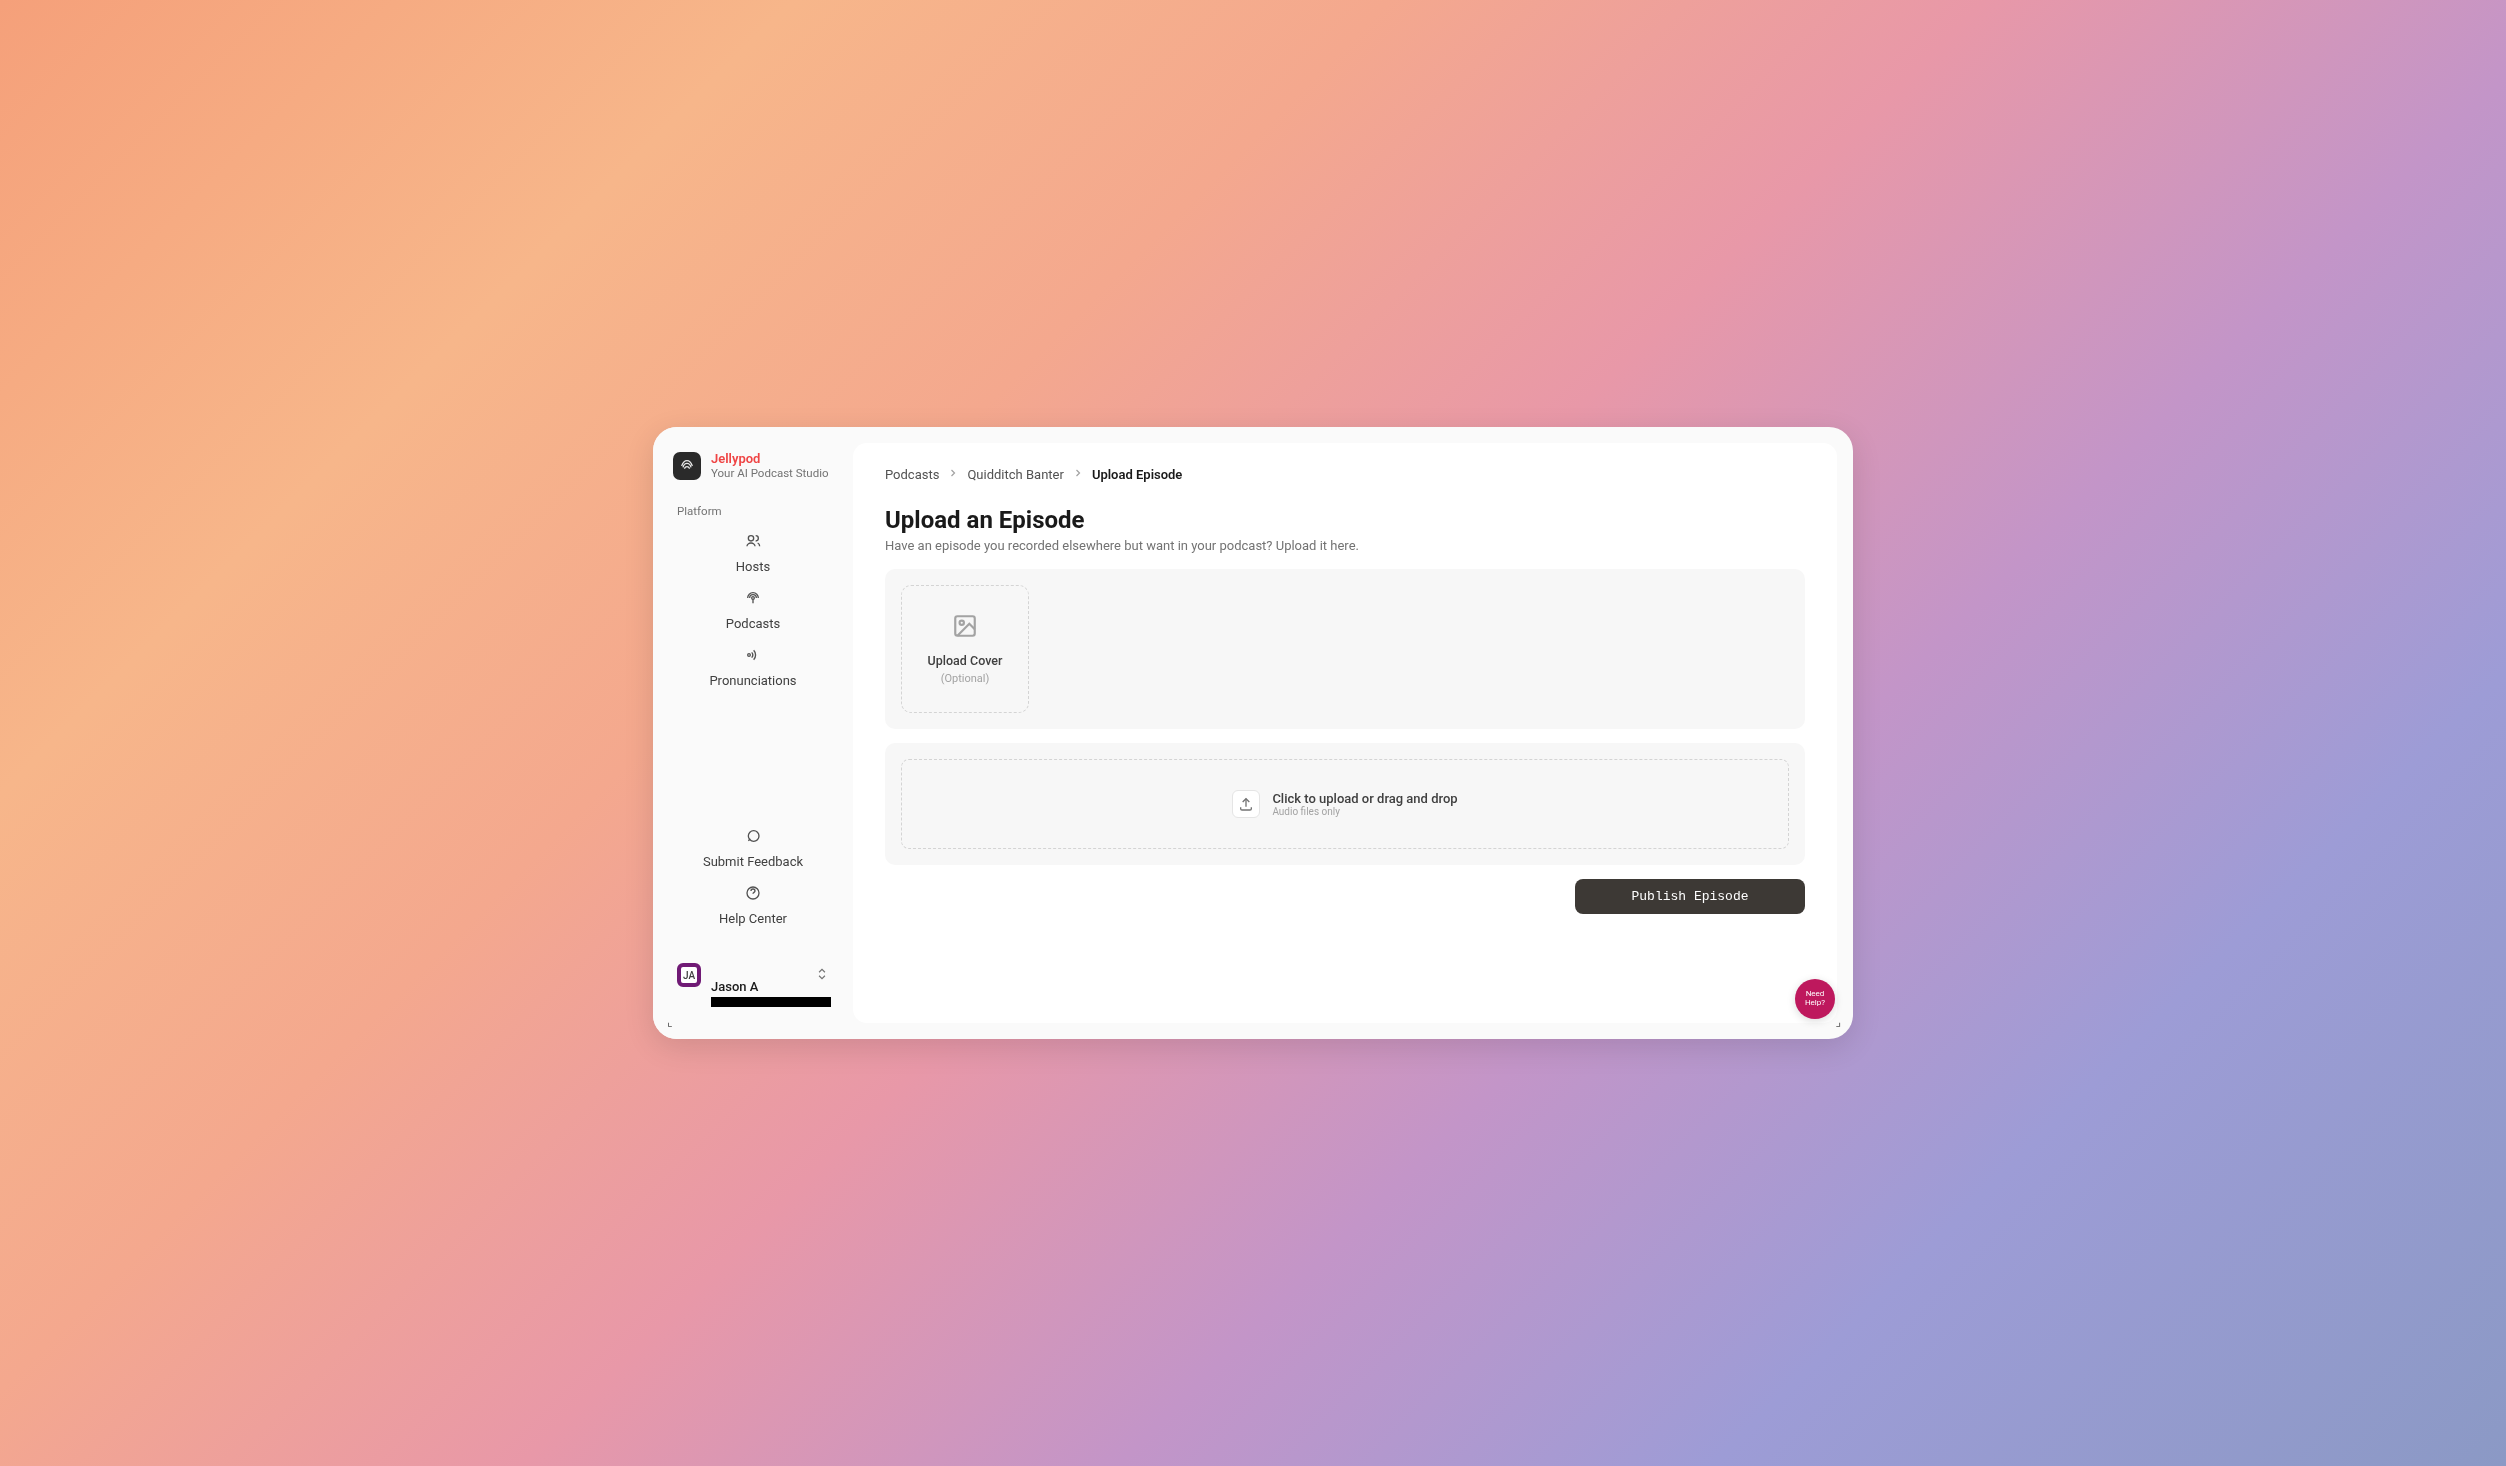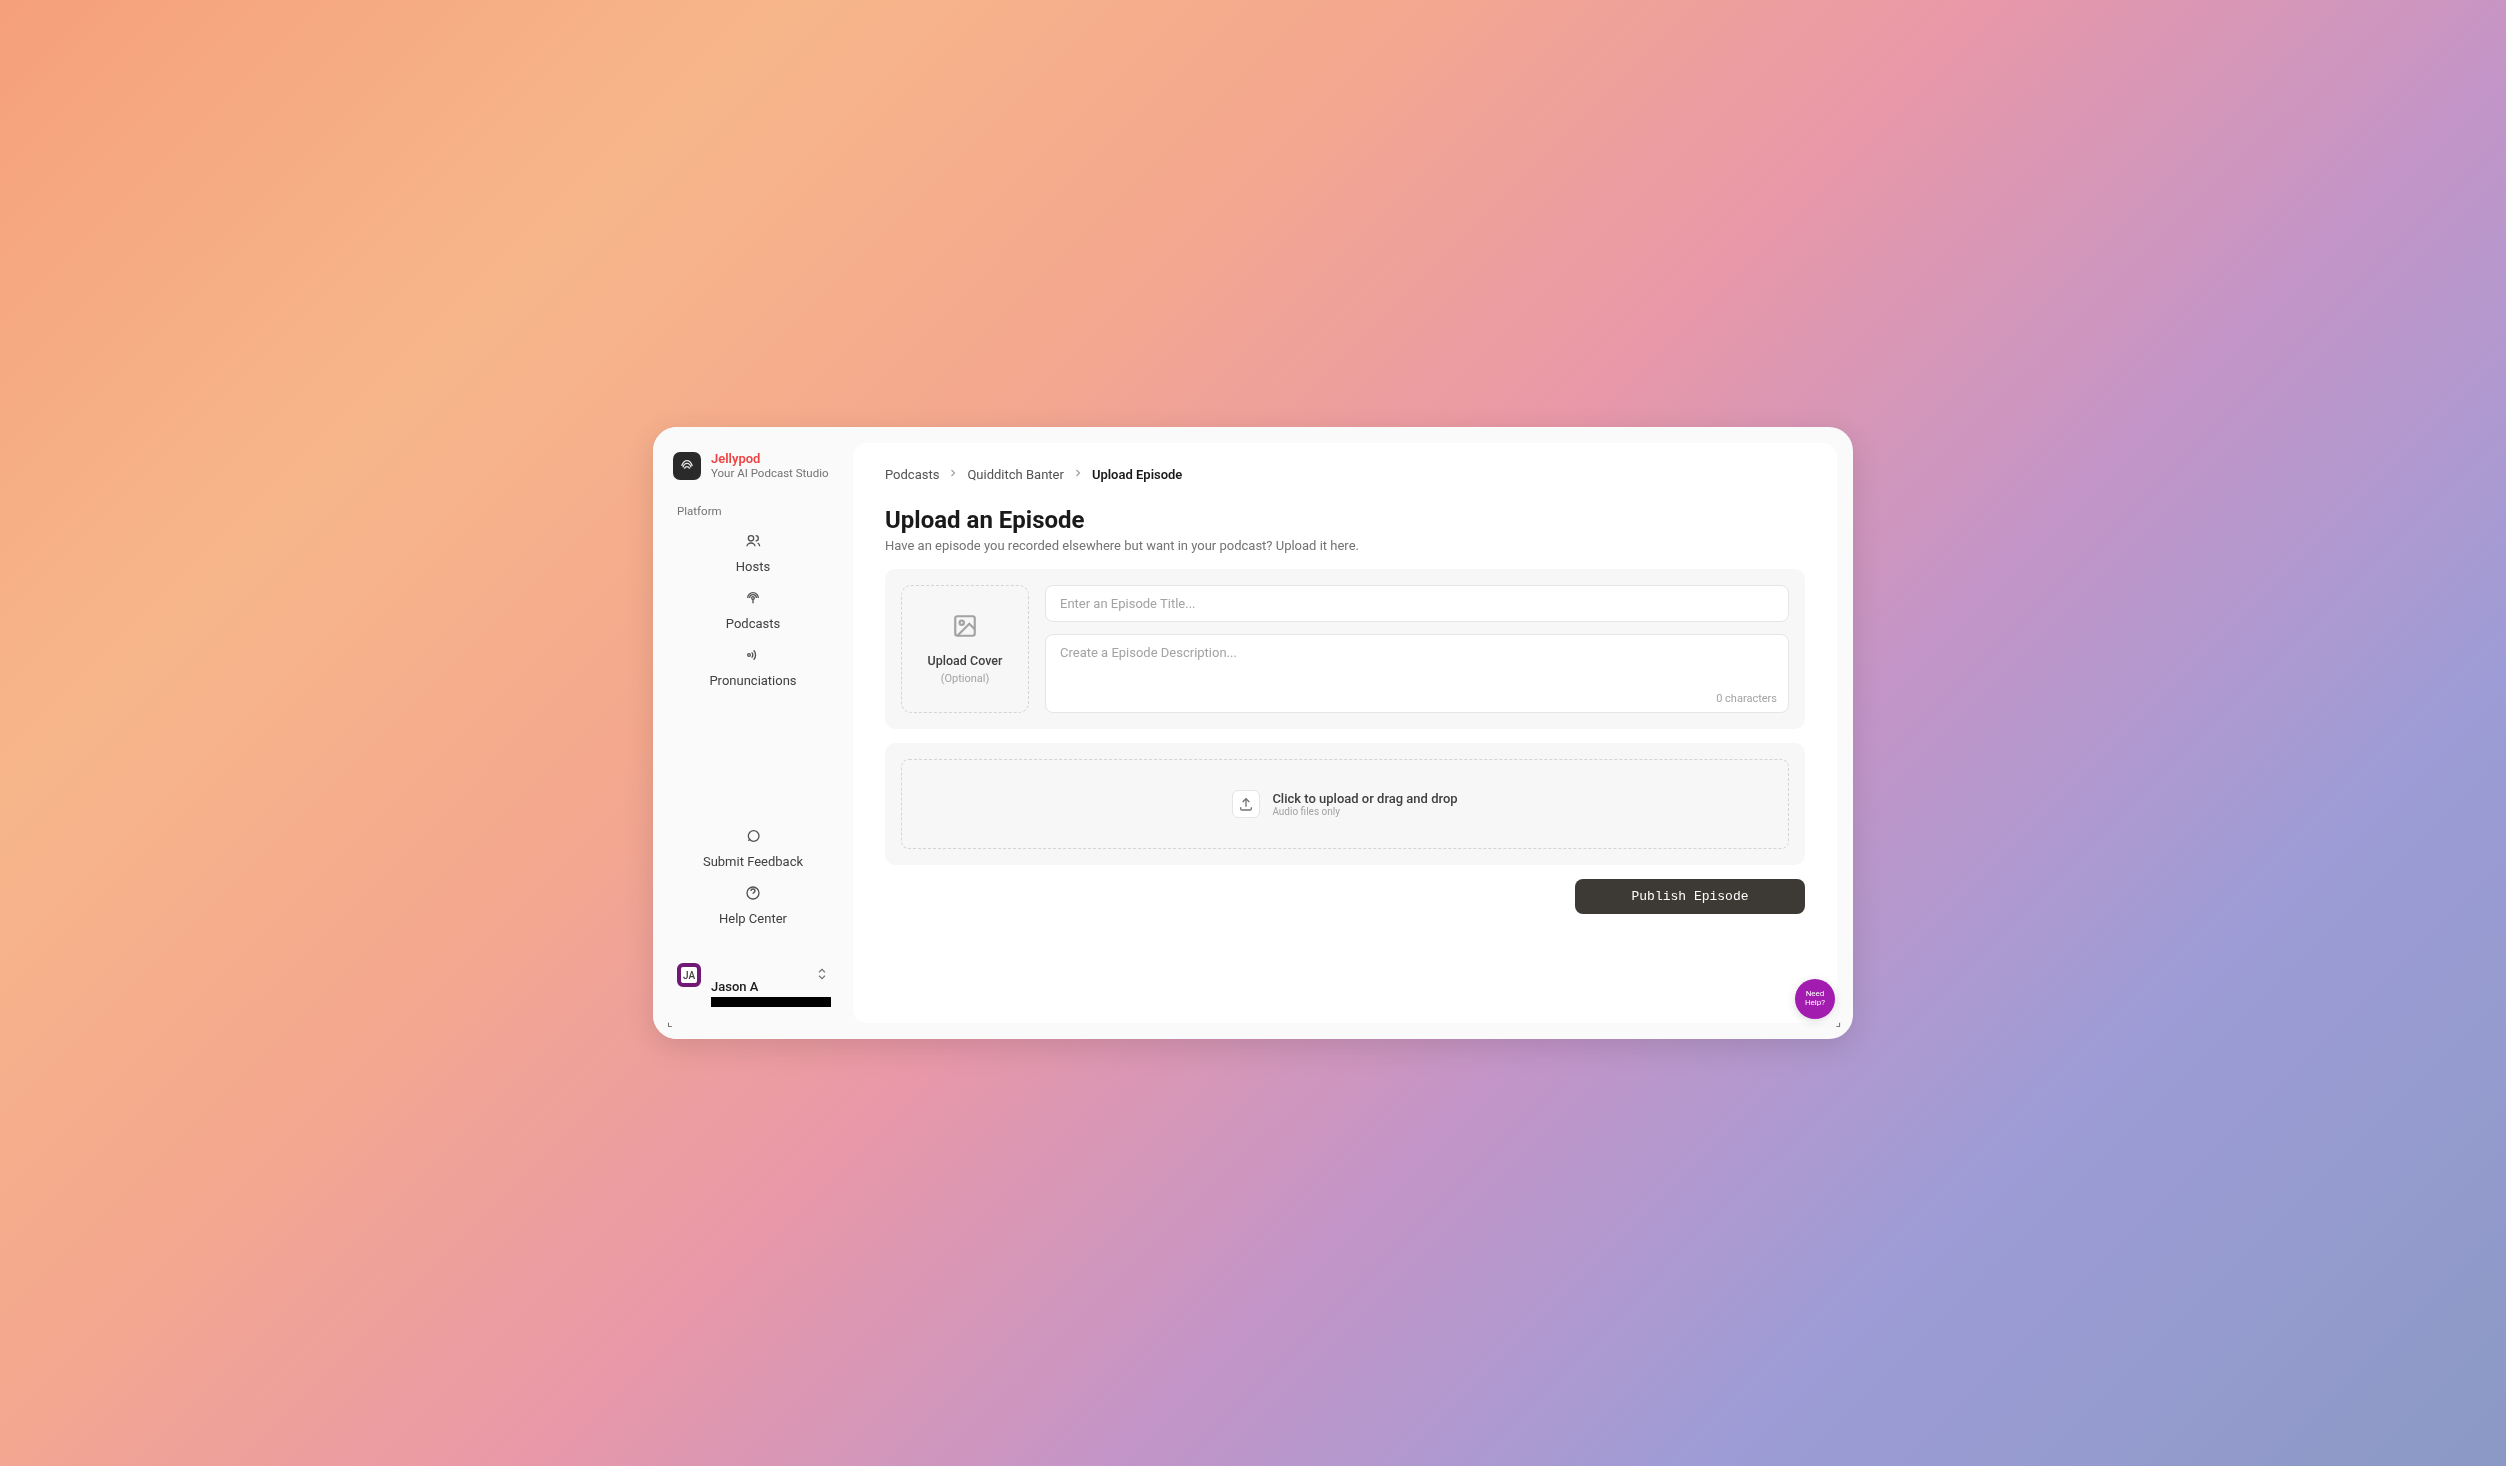--- a/index.html
+++ b/index.html
@@ -363,21 +363,21 @@
       cursor: pointer;
       font-family: Liberation Mono, monospace;
     }
 
     .help-fab {
       position: absolute;
       bottom: 20px;
       right: 18px;
       width: 40px;
       height: 40px;
-      background: #a21caf;
+      background: #be185d;
       border-radius: 50%;
       display: flex;
       align-items: center;
       justify-content: center;
       color: #fff;
       font-size: 8px;
       text-align: center;
       line-height: 1.1;
       cursor: pointer;
       box-shadow: 0 2px 8px rgba(0,0,0,0.15);
@@ -524,27 +524,20 @@
         <div class="cover-icon">
           <svg width="26" height="26" viewBox="0 0 24 24" fill="none" stroke="currentColor" stroke-width="2">
             <rect x="3" y="3" width="18" height="18" rx="2"></rect>
               <circle cx="9" cy="9" r="2"></circle>
               <path d="M21 15l-5-5L5 21"></path>
           </svg>
         </div>
         <div class="cover-label">Upload Cover</div>
         <div class="cover-optional">(Optional)</div>
       </div>
-      <div class="form-fields">
-        <input type="text" class="title-input" placeholder="Enter an Episode Title..." style="">
-        <div class="desc-wrapper">
-          <textarea class="desc-input" placeholder="Create a Episode Description..." style=""></textarea>
-          <div class="char-count">0 characters</div>
-        </div>
-      </div>
     </div>
 
     <div class="dropzone-card">
       <div class="dropzone">
         <div class="upload-icon-box">
           <svg width="16" height="16" viewBox="0 0 24 24" fill="none" stroke="currentColor" stroke-width="2">
             <path d="M4 17v2a2 2 0 002 2h12a2 2 0 002-2v-2"></path>
               <path d="M7 9l5-5 5 5"></path>
               <line x1="12" y1="4" x2="12" y2="16"></line>
           </svg>

